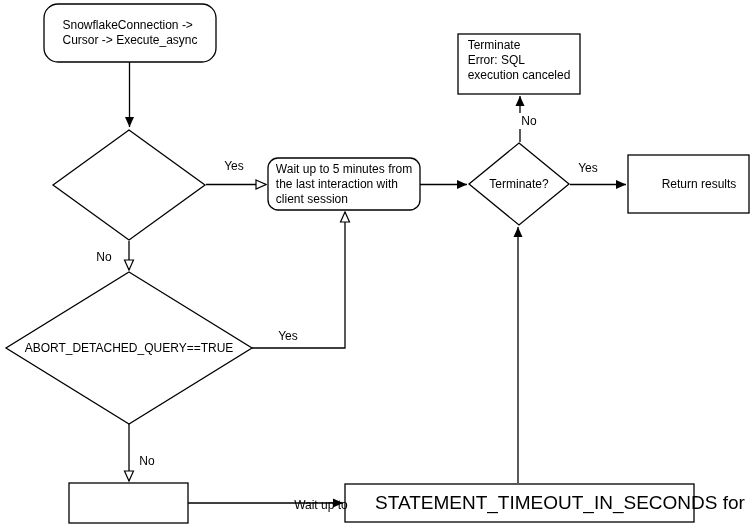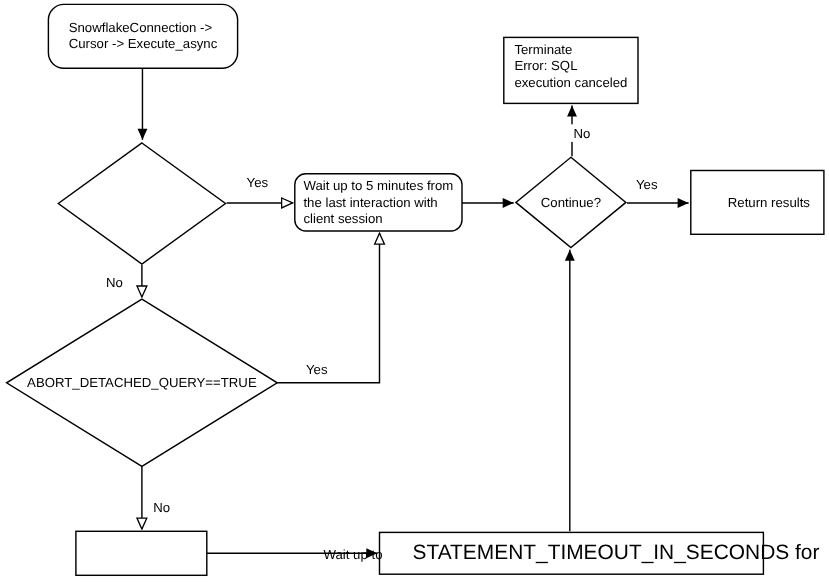--- a/index.html
+++ b/index.html
@@ -95,21 +95,21 @@
   </svg>
 
   <div class="lbl" style="left:44px; top:4px; width:172px; height:58px;">SnowflakeConnection -&gt;
 Cursor -&gt; Execute_async</div>
 
 
   <div class="lbl" style="left:268px; top:158px; width:152px; height:52px;">Wait up to 5 minutes from
 the last interaction with
 client session</div>
 
-  <div class="lbl" style="left:469px; top:143px; width:100px; height:82px;">Continue?</div>
+  <div class="lbl" style="left:469px; top:143px; width:100px; height:82px;">Terminate?</div>
 
   <div class="lbl" style="left:458px; top:34px; width:122px; height:52px;">Terminate
 Error: SQL
 execution canceled</div>
 
   <div class="lbl" style="left:628px; top:155px; width:142px; height:58px;">Return results</div>
 
   <div class="lbl" style="left:6px; top:272px; width:246px; height:152px;">ABORT_DETACHED_QUERY==TRUE</div>
 
 

